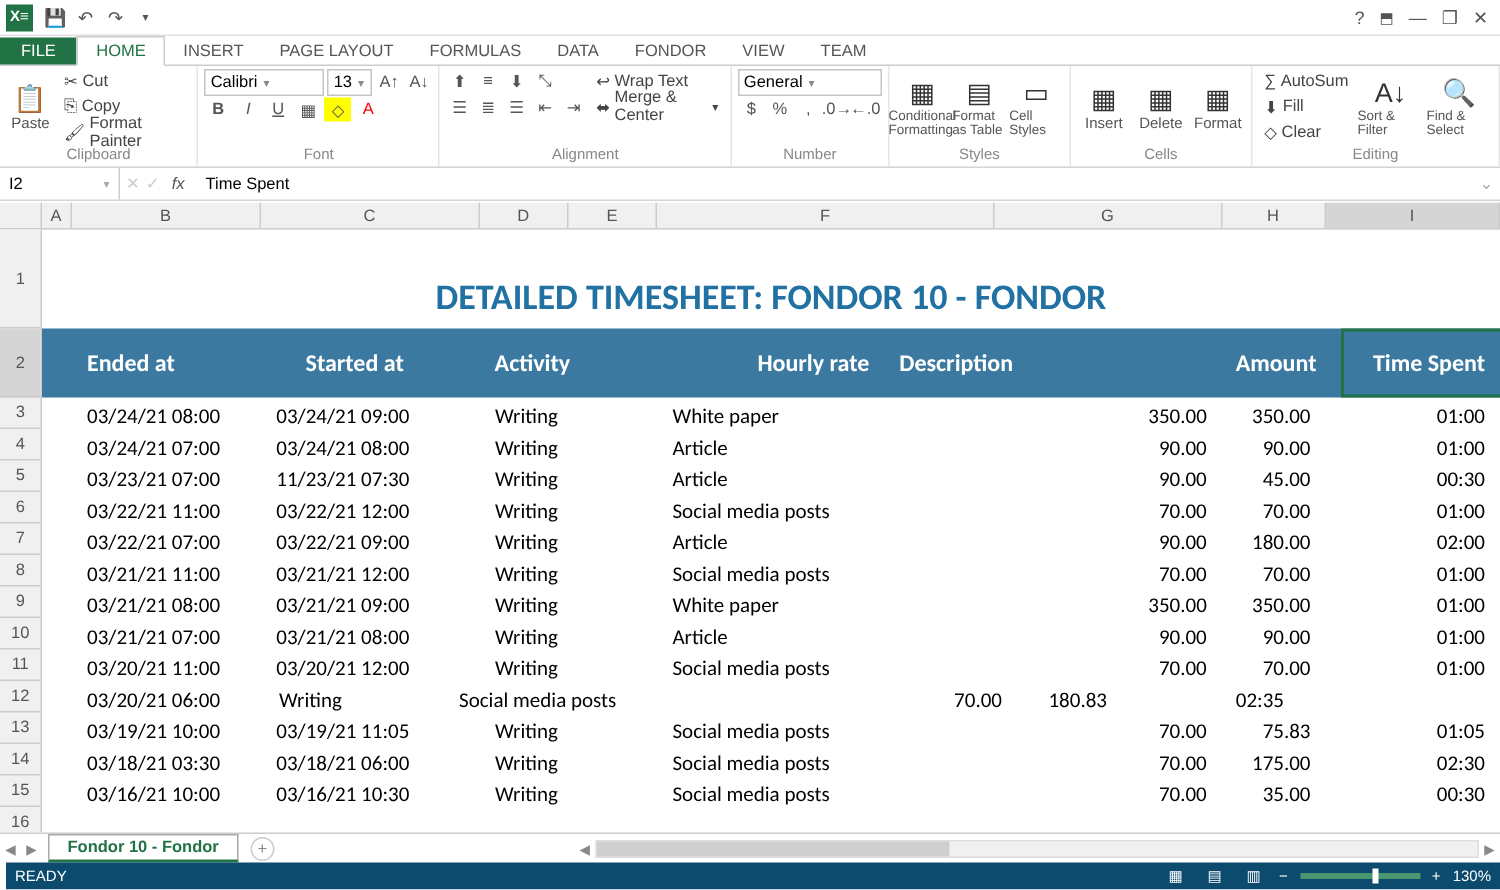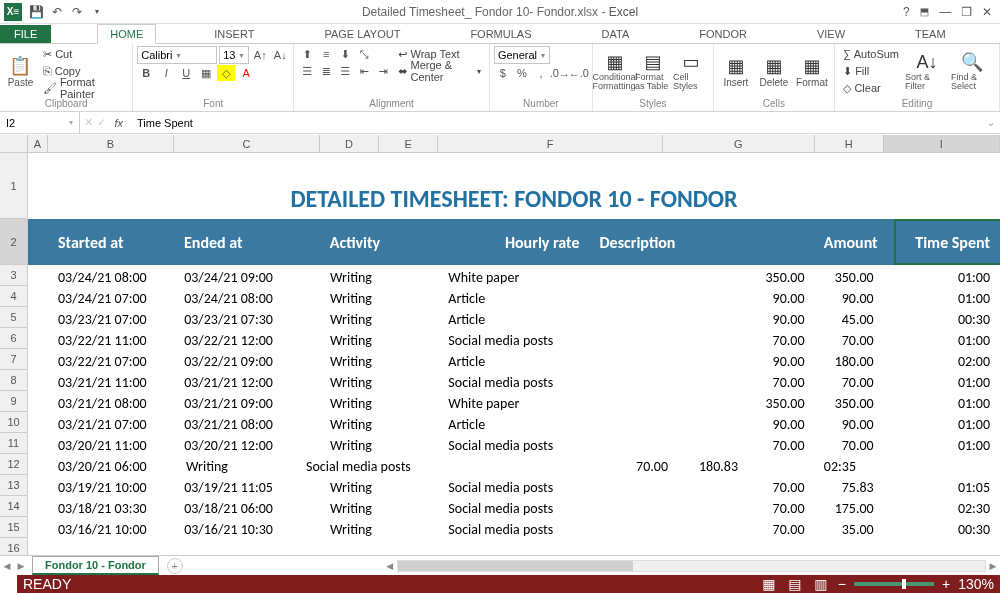--- a/index.html
+++ b/index.html
@@ -11,21 +11,21 @@
 .excel-icon { width: 18px; height: 18px; background: #217346; color: #fff; display: flex; align-items: center; justify-content: center; font-size: 10px; font-weight: bold; margin-right: 4px; }
 .qat-btn { width: 18px; height: 18px; display: flex; align-items: center; justify-content: center; color: #555; font-size: 12px; cursor: pointer; }
 .titlebar-title { position: absolute; left: 50%; transform: translateX(-50%); color: #666; font-size: 12px; }
 .titlebar-title .xl { color: #555; }
 .window-ctrls { margin-left: auto; display: flex; align-items: center; gap: 10px; padding-right: 8px; color: #555; }
 .window-ctrls span { cursor: pointer; font-size: 12px; }
 
 
 .ribbon-tabs { height: 20px; display: flex; align-items: flex-end; padding-left: 0; border-bottom: 1px solid #ccc; }
 .file-tab { background: #217346; color: #fff; padding: 3px 14px; font-size: 11px; }
-.tab { padding: 3px 12px; color: #555; font-size: 11px; cursor: pointer; margin-left: 46px; }
+.tab { padding: 3px 12px; color: #555; font-size: 11px; cursor: pointer; }
 .tab.active { border: 1px solid #ccc; border-bottom: 1px solid #fff; margin-bottom: -1px; color: #217346; background: #fff; }
 
 
 .ribbon { height: 68px; background: #fff; border-bottom: 1px solid #d4d4d4; display: flex; }
 .group { display: flex; flex-direction: column; justify-content: space-between; border-right: 1px solid #e5e5e5; padding: 2px 4px 1px 4px; }
 .group-label { text-align: center; color: #888; font-size: 10px; padding: 1px 0; }
 .group-row { display: flex; gap: 2px; align-items: center; }
 .group-col { display: flex; flex-direction: column; gap: 1px; }
 .big-btn { display: flex; flex-direction: column; align-items: center; justify-content: center; width: 36px; height: 50px; color: #333; cursor: pointer; }
 .big-btn .ic { font-size: 18px; }
@@ -70,39 +70,36 @@
 
 .sheet-tabs { position: absolute; bottom: 18px; left: 0; right: 0; height: 20px; background: #fff; display: flex; align-items: center; border-top: 1px solid #ccc; }
 .nav-btn { width: 14px; height: 16px; display: flex; align-items: center; justify-content: center; color: #888; font-size: 9px; cursor: pointer; }
 .sheet-tab { padding: 2px 12px; border: 1px solid #aaa; border-bottom: 2px solid #217346; background: #fff; color: #217346; font-weight: bold; font-size: 11px; cursor: pointer; margin-left: 4px; }
 .sheet-add { width: 16px; height: 16px; border: 1px solid #ccc; border-radius: 50%; display: flex; align-items: center; justify-content: center; color: #888; margin-left: 8px; font-size: 11px; cursor: pointer; }
 .hscroll { flex: 1; display: flex; align-items: center; justify-content: flex-start; margin-left: 200px; }
 .scroll-track { height: 12px; flex: 1; background: #f0f0f0; border: 1px solid #ddd; position: relative; }
 .scroll-thumb { position: absolute; left: 0; top: 0; bottom: 0; width: 40%; background: #cfcfcf; }
 
 
-.statusbar { position: absolute; bottom: 0; left: 17px; right: 0; height: 18px; background: #7f1d1d; color: #fff; display: flex; align-items: center; padding: 0 6px; font-size: 14px; }
+.statusbar { position: absolute; bottom: 0; left: 4px; right: 0; height: 18px; background: #0c4a6e; color: #fff; display: flex; align-items: center; padding: 0 6px; font-size: 10px; }
 .statusbar .right { margin-left: auto; display: flex; align-items: center; gap: 8px; }
 .view-btn { width: 18px; height: 14px; display: flex; align-items: center; justify-content: center; cursor: pointer; }
 .zoom-slider { width: 80px; height: 4px; background: #4a9670; position: relative; }
 .zoom-slider .thumb { position: absolute; top: -3px; left: 60%; width: 4px; height: 10px; background: #fff; }
 </style>
 </head>
 <body>
 
 <div class="titlebar">
   <div class="qat">
     <div class="excel-icon">X≡</div>
     <div class="qat-btn">💾</div>
     <div class="qat-btn">↶</div>
     <div class="qat-btn">↷</div>
     <div class="qat-btn" style="font-size:8px;">▾</div>
-  </div>
-  <div class="titlebar-title">
-    <span>Detailed Timesheet_ Fondor 10- Fondor.xlsx</span> - <span class="xl">Excel</span>
   </div>
   <div class="window-ctrls">
     <span>?</span>
     <span style="font-size:10px;">⬒</span>
     <span>—</span>
     <span>❐</span>
     <span>✕</span>
   </div>
 </div>
 
@@ -193,21 +190,21 @@
             <span class="ic">⬌</span>
             <span>Merge &amp; Center</span>
             <span style="font-size:8px;margin-left:3px;">▾</span>
           </div>
       </div>
     </div>
     <div class="group-label">Alignment</div>
   </div>
   <div class="group">
     <div class="group-col">
-      <div class="combo" style="width:56px;">
+      <div class="combo" style="width:96px;">
           <span>General</span>
           <span class="dd">▾</span>
         </div>
       <div class="icon-grid">
         <div class="icon-cell">$</div>
         <div class="icon-cell">%</div>
         <div class="icon-cell">,</div>
         <div class="icon-cell">.0→</div>
         <div class="icon-cell">←.0</div>
       </div>
@@ -321,22 +318,22 @@
       <div class="row-h" style="height: 21px;">12</div>
       <div class="row-h" style="height: 21px;">13</div>
       <div class="row-h" style="height: 21px;">14</div>
       <div class="row-h" style="height: 21px;">15</div>
       <div class="row-h" style="height: 21px;">16</div>
     </div>
   <div class="sheet" id="sheet">
     <div class="sheet-title">DETAILED TIMESHEET: FONDOR 10 - FONDOR</div>
     <div class="thead">
       <div class="th CA"></div>
+      <div class="th CC">Ended at</div>
       <div class="th CB">Started at</div>
-      <div class="th CC">Ended at</div>
       <div class="th" style="width:120px;">Activity</div>
       <div class="th CG r" style="text-align:right;">Hourly rate</div>
       <div class="th CF">Description</div>
       <div class="th CH r" style="text-align:right;">Amount</div>
       <div class="th CI r" style="text-align:right;">Time Spent</div>
     </div>
     <div id="rows">
         <div class="data-row">
           <div class="td CA"></div>
           <div class="td CB">03/24/21 08:00</div>
@@ -353,21 +350,21 @@
           <div class="td CC">03/24/21 08:00</div>
           <div class="td" style="width:120px;">Writing</div>
           <div class="td CF">Article</div>
           <div class="td CG r" style="text-align:right;">90.00</div>
           <div class="td CH r" style="text-align:right;">90.00</div>
           <div class="td CI r" style="text-align:right;">01:00</div>
         </div>
         <div class="data-row">
           <div class="td CA"></div>
           <div class="td CB">03/23/21 07:00</div>
-          <div class="td CC">03/23/21 07:30</div>
+          <div class="td CC">11/23/21 07:30</div>
           <div class="td" style="width:120px;">Writing</div>
           <div class="td CF">Article</div>
           <div class="td CG r" style="text-align:right;">90.00</div>
           <div class="td CH r" style="text-align:right;">45.00</div>
           <div class="td CI r" style="text-align:right;">00:30</div>
         </div>
         <div class="data-row">
           <div class="td CA"></div>
           <div class="td CB">03/22/21 11:00</div>
           <div class="td CC">03/22/21 12:00</div>

